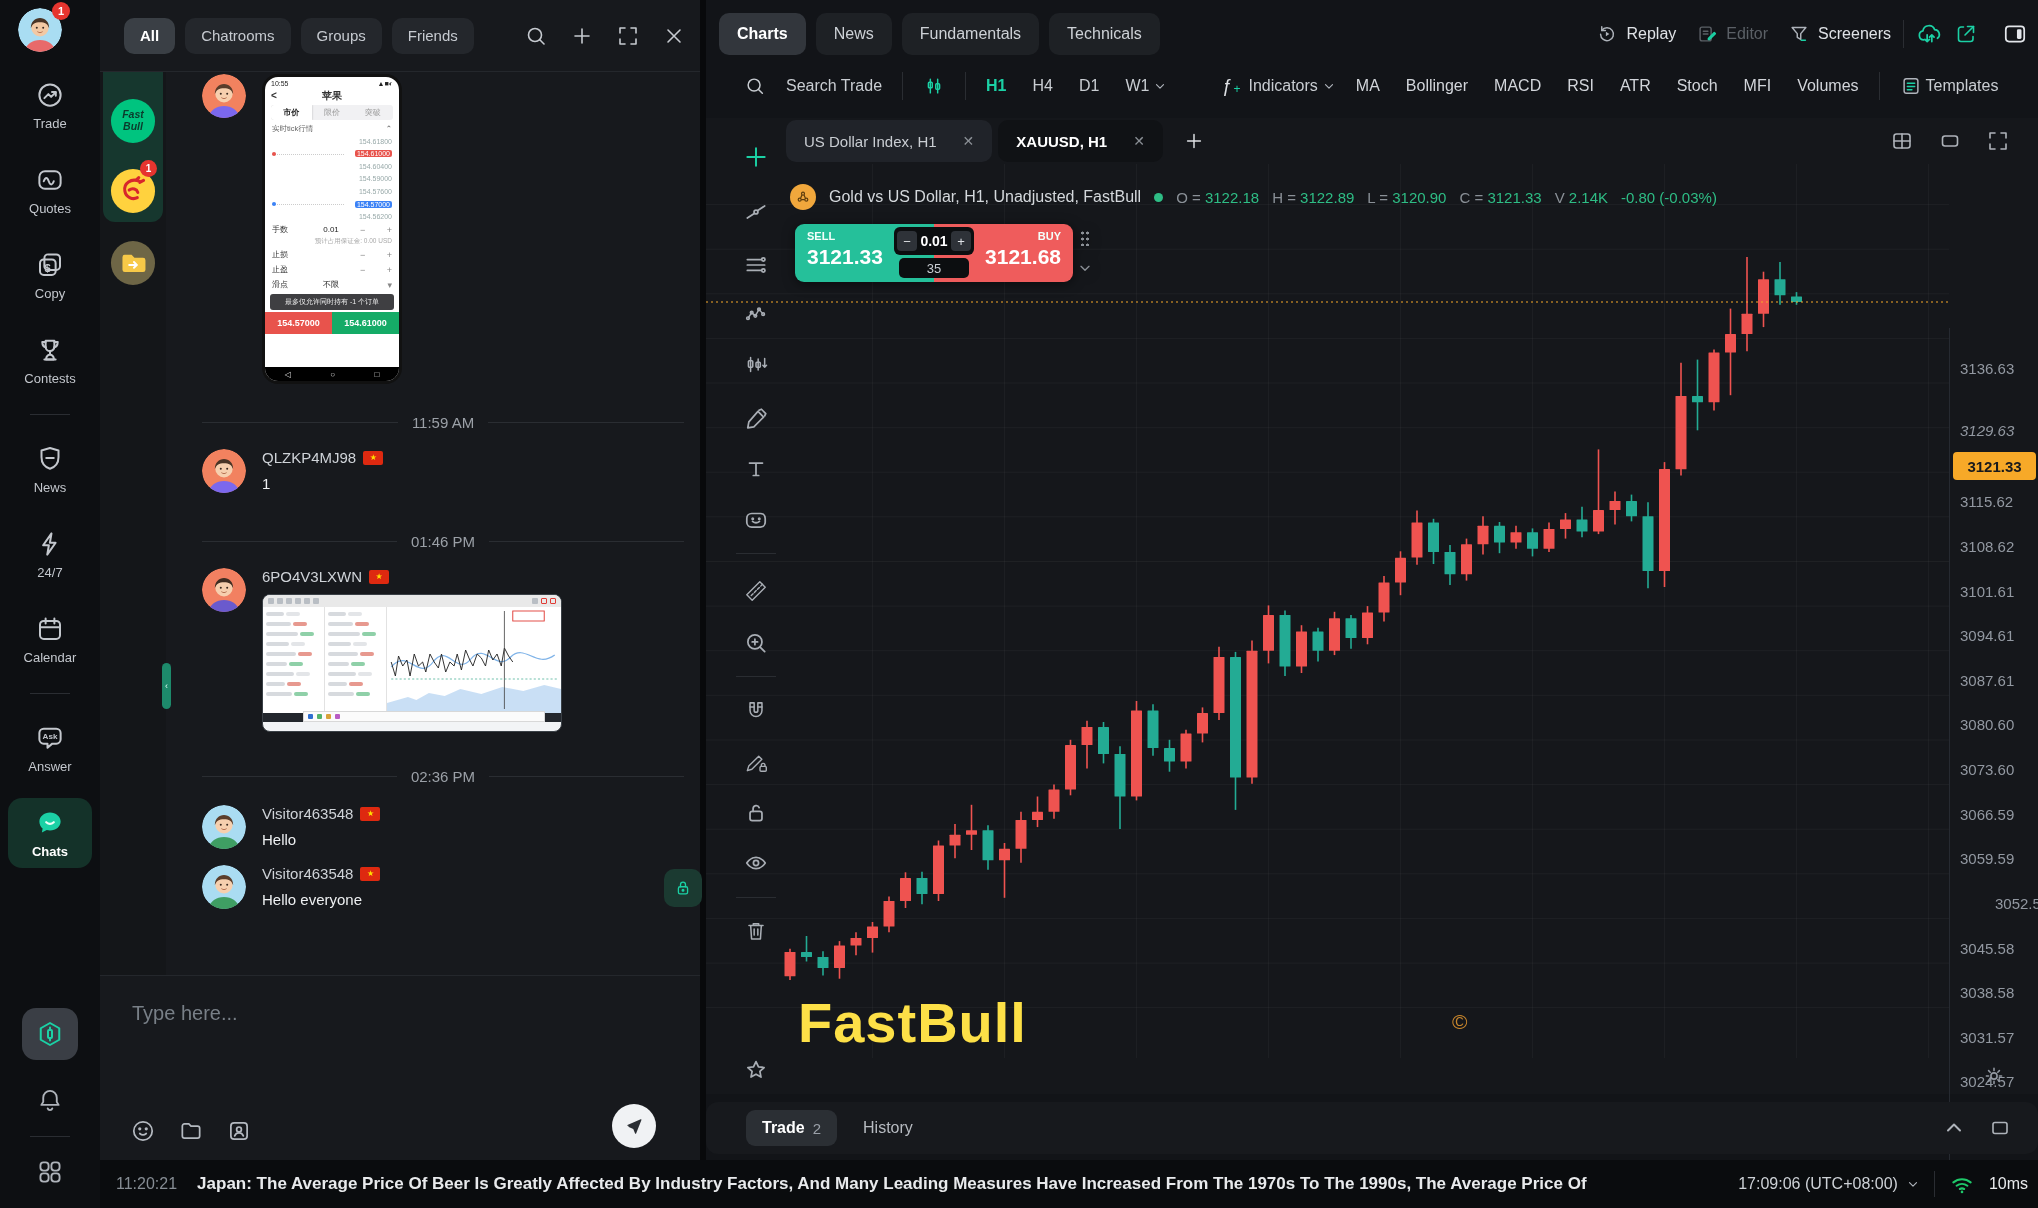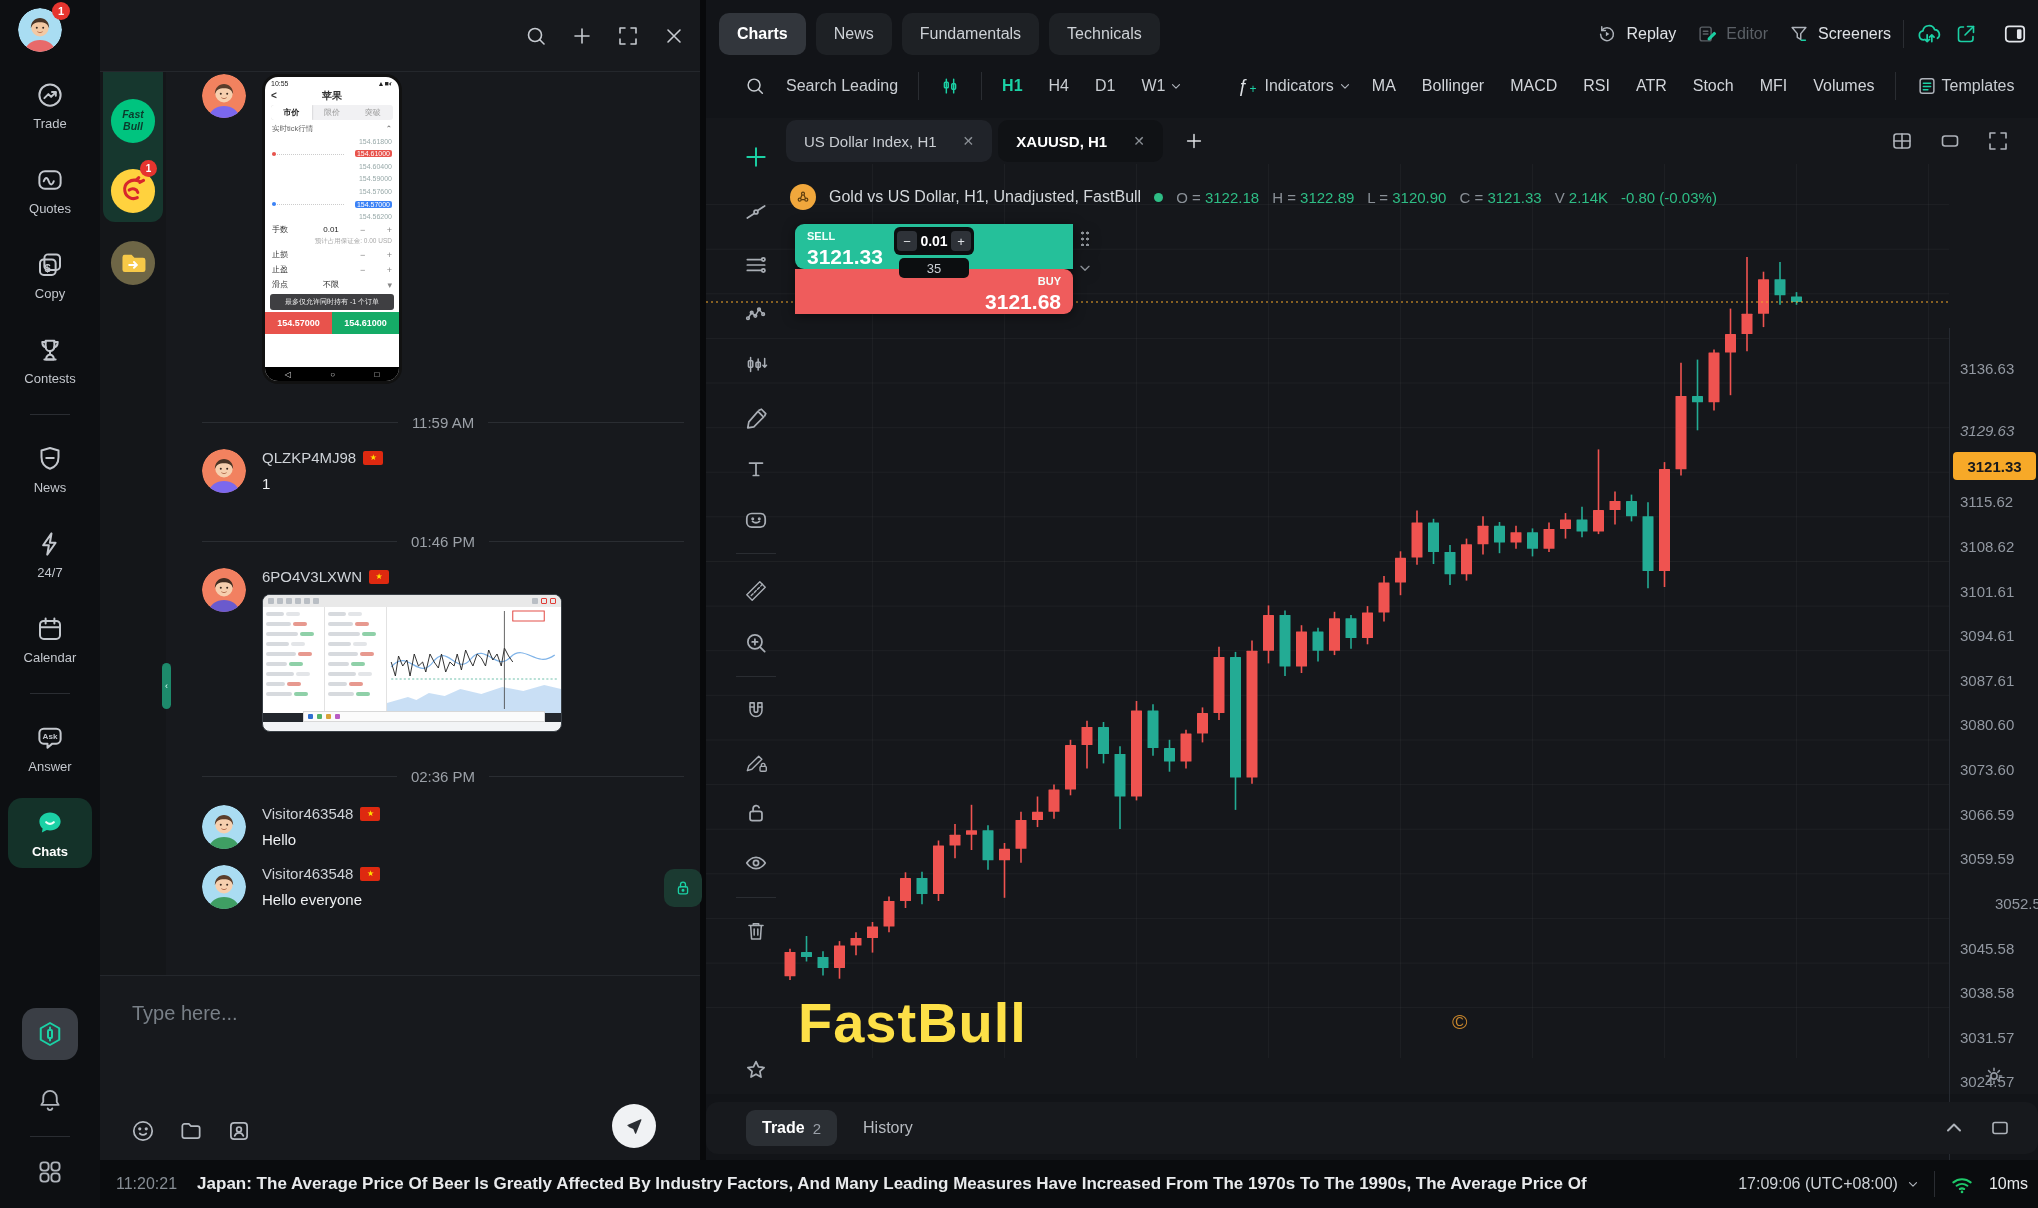--- a/index.html
+++ b/index.html
@@ -119,21 +119,21 @@
   .legend{position:absolute;left:84px;top:20px;display:flex;align-items:center;gap:13px;font-size:15px;white-space:nowrap;}
   .legend .ttl{color:#d4d8dc;font-size:16px;}
   .gdot{width:9px;height:9px;border-radius:50%;background:#2ebd85;}
   .lk{color:#8a9097;}
   .lv{color:#2ebd85;}
   .coin{width:26px;height:26px;border-radius:50%;background:#f0a73c;display:flex;align-items:center;justify-content:center;}
   .coin svg{width:16px;height:16px;}
   .drawcol{position:absolute;left:24px;top:0;width:52px;height:930px;}
   .dtool{position:absolute;left:13px;width:26px;height:26px;color:#a9aeb5;cursor:pointer;}
   .ddiv{position:absolute;left:6px;width:40px;height:1px;background:#2a2d32;}
-  .tradew{position:absolute;left:89px;top:60px;width:278px;height:58px;display:flex;border-radius:9px;overflow:visible;filter:drop-shadow(0 2px 6px rgba(0,0,0,.5));flex-direction:column;}
+  .tradew{position:absolute;left:89px;top:60px;width:278px;height:58px;display:flex;border-radius:9px;overflow:visible;filter:drop-shadow(0 2px 6px rgba(0,0,0,.5));}
   .tw-sell{flex:1;background:#25c09a;border-radius:9px 0 0 9px;padding:6px 0 0 12px;cursor:pointer;}
   .tw-buy{flex:1;background:#ef5c5c;border-radius:0 9px 9px 0;padding:6px 12px 0 0;text-align:right;cursor:pointer;}
   .tw-side-label{font-size:11px;font-weight:bold;color:#f3fffb;}
   .tw-price{font-size:21px;font-weight:bold;color:#fff;margin-top:3px;}
   .tw-mid{position:absolute;left:99px;top:3px;width:80px;height:28px;background:#0c0e10;border-radius:6px;display:flex;align-items:center;justify-content:space-between;padding:0 3px;}
   .tw-step{width:20px;height:20px;border-radius:4px;background:#2e3238;color:#dfe2e6;font-size:13px;display:flex;align-items:center;justify-content:center;cursor:pointer;}
   .tw-amt{color:#fff;font-size:14px;font-weight:bold;}
   .tw-spread{position:absolute;left:104px;top:34px;width:70px;height:20px;background:#0c0e10;border-radius:5px;color:#c9cdd3;font-size:13px;display:flex;align-items:center;justify-content:center;}
   .tw-attach{position:absolute;left:282px;top:2px;height:54px;display:flex;flex-direction:column;justify-content:space-between;align-items:center;padding:4px 0;}
   .dots6{width:10px;height:16px;background-image:radial-gradient(#8b9096 1.2px,transparent 1.3px);background-size:5px 6px;cursor:grab;}
@@ -298,20 +298,26 @@
             <rect x="13.2" y="3.8" width="7" height="7" rx="2.6"></rect>
             <rect x="3.8" y="13.2" width="7" height="7" rx="2.6"></rect>
             <rect x="13.2" y="13.2" width="7" height="7" rx="2.6"></rect>
           </svg>
         </span>
     </div>
   </aside>
 
   <section class="chat">
     <div class="chat-head">
+      <div id="chatTabs" style="display:flex;gap:10px">
+          <div class="pill active">All</div>
+          <div class="pill">Chatrooms</div>
+          <div class="pill">Groups</div>
+          <div class="pill">Friends</div>
+        </div>
       <div class="chat-head-icons">
         <span class="ic" id="icSearchC">
             <svg viewBox="0 0 24 24" fill="none" stroke="currentColor" stroke-width="1.6" stroke-linecap="round" stroke-linejoin="round">
               <circle cx="11" cy="11" r="6.5"></circle>
               <path d="M15.8 15.8L20 20"></path>
             </svg>
           </span>
         <span class="ic" id="icPlusC">
             <svg viewBox="0 0 24 24" fill="none" stroke="currentColor" stroke-width="1.6" stroke-linecap="round" stroke-linejoin="round">
               <path d="M12 5v14M5 12h14"></path>
@@ -807,21 +813,21 @@
       </div>
     </div>
 
     <div class="tool-row">
       <span class="ic" style="color:#c9cdd2" id="icSearchT">
           <svg viewBox="0 0 24 24" fill="none" stroke="currentColor" stroke-width="1.6" stroke-linecap="round" stroke-linejoin="round">
             <circle cx="11" cy="11" r="6.5"></circle>
             <path d="M15.8 15.8L20 20"></path>
           </svg>
         </span>
-      <span class="tlabel">Search Leading</span>
+      <span class="tlabel">Search Trade</span>
       <div class="vdiv"></div>
       <span class="ic" style="color:#1bd1a5;cursor:pointer" id="icCandles">
           <svg viewBox="0 0 24 24" fill="none" stroke="currentColor" stroke-width="1.6" stroke-linecap="round" stroke-linejoin="round">
             <path d="M8 4.5v15M16 4.5v15"></path>
             <rect x="5.9" y="8" width="4.2" height="6" rx="1"></rect>
             <rect x="13.9" y="9.5" width="4.2" height="6" rx="1"></rect>
           </svg>
         </span>
       <div class="vdiv"></div>
       <div id="tfRow" style="display:flex;gap:26px;align-items:center">

